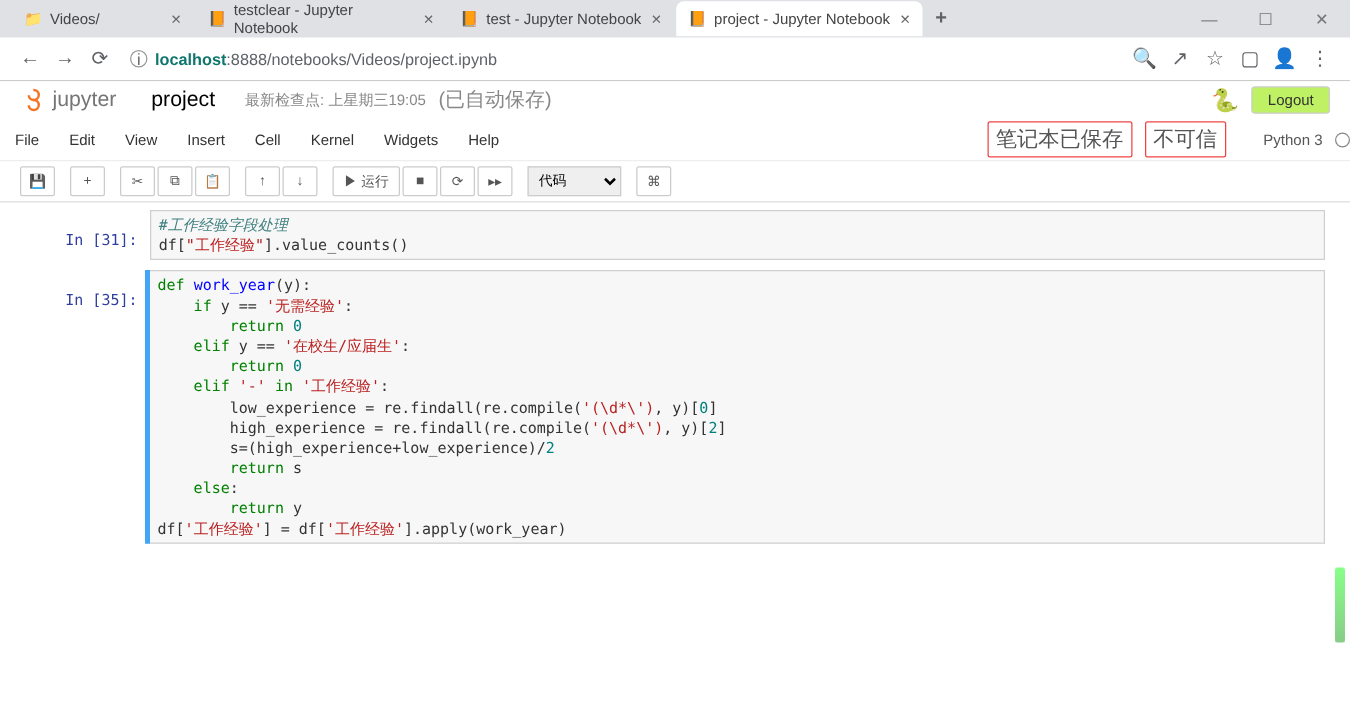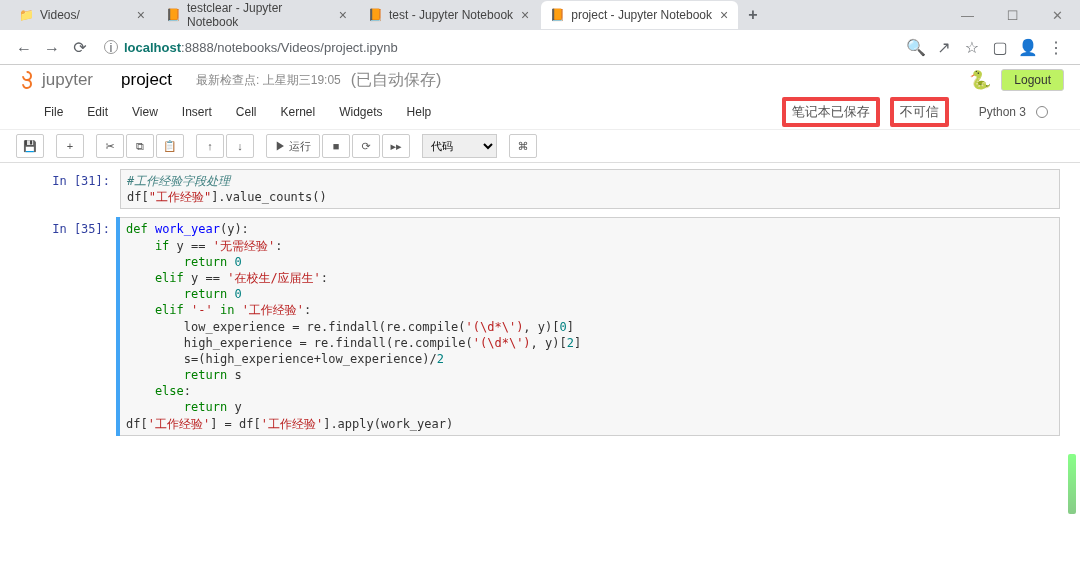--- a/index.html
+++ b/index.html
@@ -21,34 +21,34 @@
     .info-icon {color: #5f6368; margin-right: 6px; font-size: 13px; border: 1px solid #999; border-radius: 50%; width: 14px; height: 14px; display: inline-flex; align-items: center; justify-content: center;}
     .jupyter-app {background: #fff;}
     .jp-header {display: flex; align-items: center; padding: 4px 16px; border-bottom: 0;}
     .jp-logo {display: flex; align-items: center; font-size: 17px; color: #757575; margin-right: 28px;}
     .jp-logo svg {margin-right: 4px;}
     .jp-title {font-size: 17px; color: #000; font-weight: normal;}
     .jp-checkpoint {font-size: 12px; color: #888; margin-left: 24px;}
     .jp-autosave {font-size: 16px; color: #888; margin-left: 10px;}
     .jp-right {margin-left: auto; display: flex; align-items: center; gap: 10px;}
     .logout-btn {border: 1px solid #ccc; background: #bef264; padding: 3px 12px; font-size: 12px; border-radius: 3px; cursor: pointer; color: #333;}
-    .jp-menubar {display: flex; align-items: center; padding: 2px 32px; border-bottom: 1px solid #eee;}
+    .jp-menubar {display: flex; align-items: center; padding: 2px 0; border-bottom: 1px solid #eee;}
     .menu-item {padding: 4px 12px; font-size: 12px; color: #333; cursor: pointer;}
     .kernel-status {margin-left: auto; display: flex; align-items: center; gap: 10px; font-size: 12px;}
-    .status-box {border: 4px solid #ef4444; padding: 2px 6px; font-size: 13px; color: #555; border-radius: 2px;}
+    .status-box {border: 1px solid #ef4444; padding: 2px 6px; font-size: 17px; color: #555; border-radius: 2px;}
     .kernel-name {color: #555;}
     .kernel-circle {width: 12px; height: 12px; border: 1px solid #888; border-radius: 50%; display: inline-block;}
     .jp-toolbar {display: flex; align-items: center; padding: 4px 16px; border-bottom: 1px solid #ddd; gap: 2px;}
     .tb-btn {width: 28px; height: 24px; border: 1px solid #ccc; background: #fff; display: flex; align-items: center; justify-content: center; font-size: 11px; color: #555; cursor: pointer; border-radius: 2px;}
     .tb-btn.run {width: auto; padding: 0 8px;}
     .tb-sep {width: 8px;}
     .celltype {border: 1px solid #ccc; height: 24px; font-size: 11px; padding: 0 4px; min-width: 75px;}
     .notebook {padding: 6px 20px 20px 120px; position: relative;}
     .cell {position: relative; margin-bottom: 8px; font-family: "Consolas", "Monaco", monospace; font-size: 12px; line-height: 1.35;}
-    .prompt {position: absolute; left: -110px; top: 4px; width: 100px; text-align: right; font-family: monospace; font-size: 12px;}
+    .prompt {position: absolute; left: -110px; top: 16px; width: 100px; text-align: right; font-family: monospace; font-size: 12px;}
     .in-prompt {color: #303F9F;}
     .out-prompt {color: #D84315;}
     .code-area {border: 1px solid #cfcfcf; background: #f7f7f7; padding: 3px 6px; white-space: pre; overflow-x: auto;}
     .output-area {padding-top: 6px; white-space: pre; font-family: monospace;}
     .cell.selected {border-left: 4px solid #42A5F5; margin-left: -4px; padding-left: 0;}
     .cell.selected .code-area {border-left: none; margin-left: 0;}
     .kw {color: #008000; font-weight: normal;}
     .fn {color: #0000FF;}
     .str {color: #BA2121;}
     .num {color: #008080;}

